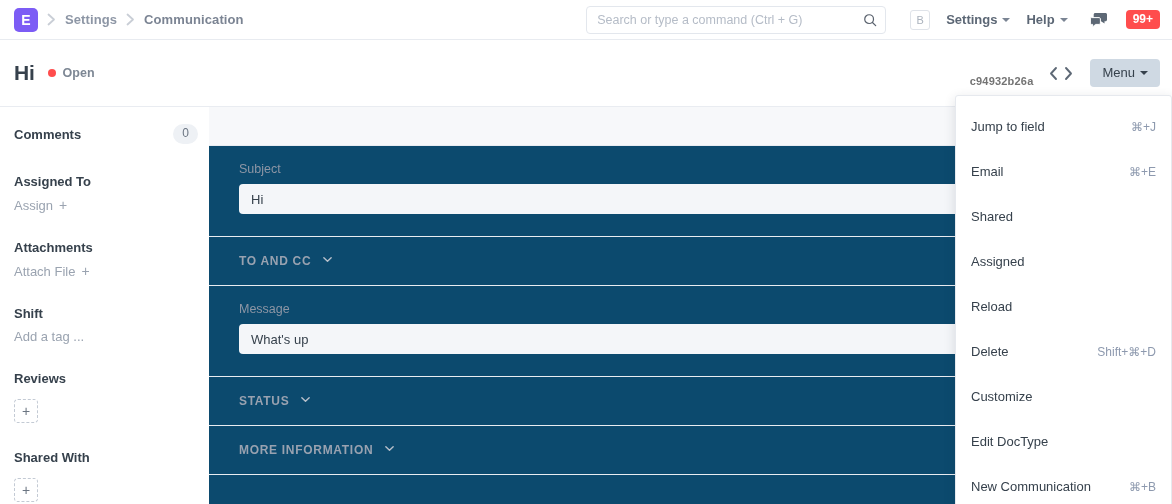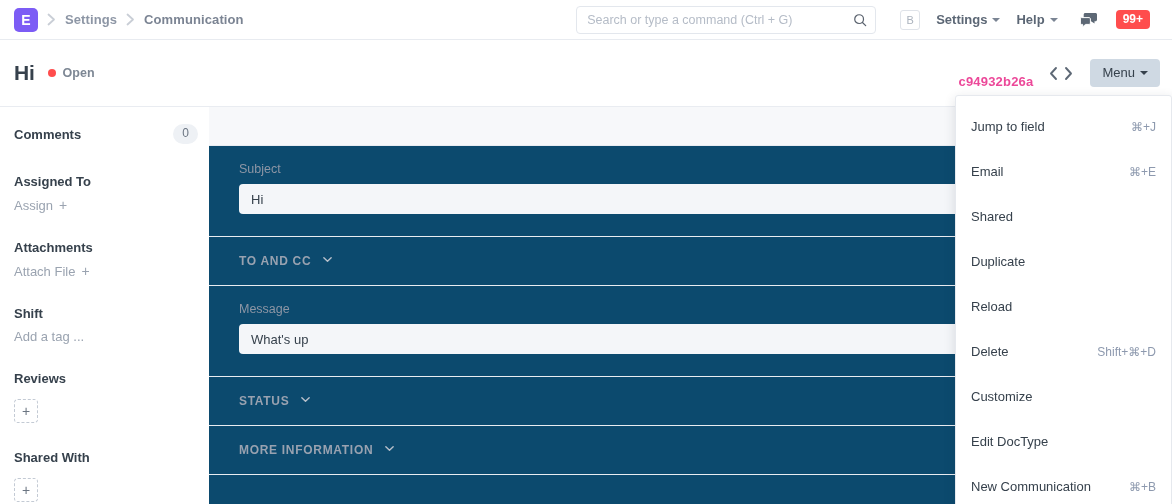--- a/index.html
+++ b/index.html
@@ -42,21 +42,21 @@
     color: #8d96a5;
     letter-spacing: .1px;
     white-space: nowrap;
   }
   .crumb.active { color: #7b8493; }
 
   .nav-right {
     margin-left: auto;
     display: flex; align-items: center;
     height: 100%;
-    padding-right: 22px;
+    padding-right: 12px;
   }
   .searchbox {
     position: relative;
     width: 300px; height: 28px;
     border: 1px solid #e3e7ed;
     border-radius: 4px;
     background: #fff;
     display: flex; align-items: center;
   }
   .searchbox input {
@@ -140,22 +140,22 @@
     margin-left: 7px;
     font-size: 12.5px; font-weight: bold;
     color: #7d8794;
   }
   .head-right {
     margin-left: auto;
     display: flex; align-items: center;
     padding-right: 12px;
   }
   .doc-id {
-    font-size: 13px; font-weight: bold;
-    color: #ec4899;
+    font-size: 11px; font-weight: bold;
+    color: #737373;
     letter-spacing: .2px;
     margin-top: 16px;
   }
   .nav-arrows {
     display: flex; align-items: center;
     margin-left: 13px;
     color: #5d6875;
   }
   .nav-arrows svg { display: block; }
   .arrow-btn { padding: 0 2px; }
@@ -480,21 +480,21 @@
   </div>
   <div class="dd-item">
     <span>Email</span>
     <span class="dd-shortcut">⌘+E</span>
   </div>
   <div class="dd-item">
     <span>Shared</span>
     <span class="dd-shortcut"></span>
   </div>
   <div class="dd-item">
-    <span>Duplicate</span>
+    <span>Assigned</span>
     <span class="dd-shortcut"></span>
   </div>
   <div class="dd-item">
     <span>Reload</span>
     <span class="dd-shortcut"></span>
   </div>
   <div class="dd-item">
     <span>Delete</span>
     <span class="dd-shortcut">Shift+⌘+D</span>
   </div>

